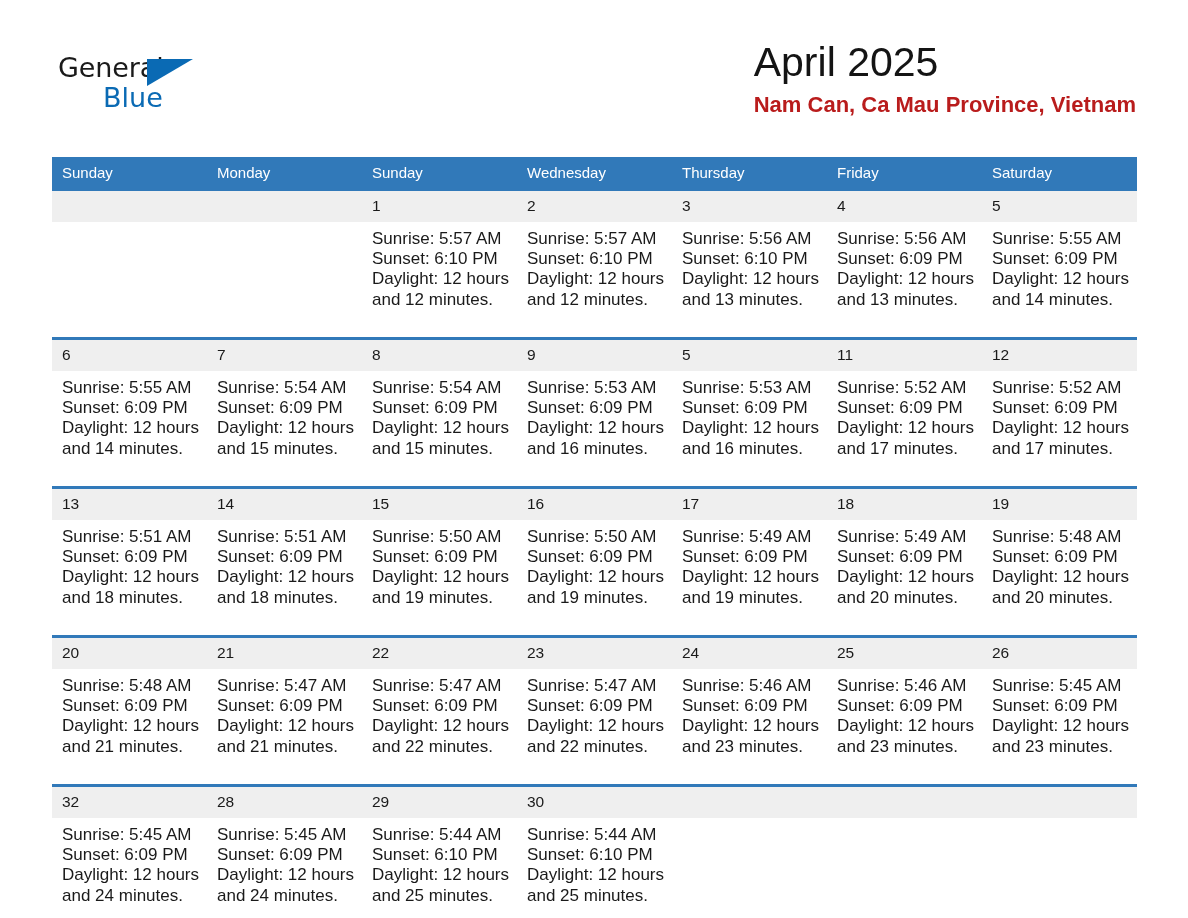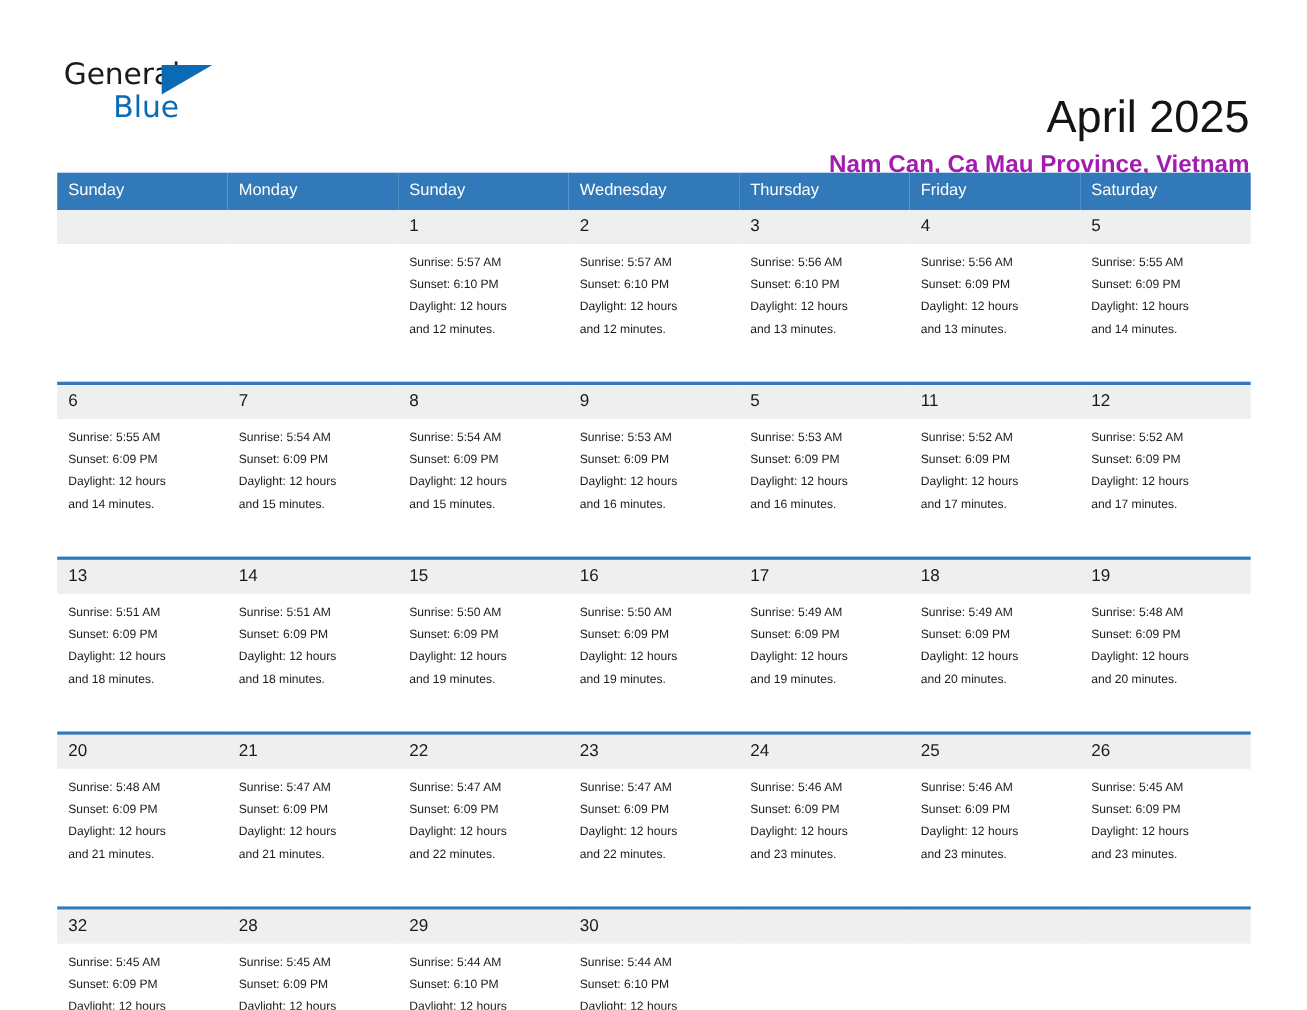--- a/index.html
+++ b/index.html
@@ -65,34 +65,32 @@
     color: #0a6ab4;
     font-family: "DejaVu Sans", sans-serif;
     font-weight: 400;
     line-height: 36px;
   }
 
   .title-block {
     position: absolute;
     right: 52px;
     top: 38px;
-    text-align: right;
-    margin-top: 44px;
   }
   .cal-title {
     font-size: 41px;
     font-weight: 400;
     color: #141414;
     line-height: 48px;
     white-space: nowrap;
   }
   .cal-subtitle {
     font-size: 22px;
     font-weight: 700;
-    color: #a21caf;
+    color: #b91c1c;
     line-height: 30px;
     margin-top: 4px;
     white-space: nowrap;
   }
 
   
   .calendar {
     position: absolute;
     left: 52px;
     top: 157px;
@@ -127,23 +125,23 @@
     color: #1a1a1a;
     padding: 6px 0 7px 10px;
     line-height: 18px;
     vertical-align: top;
     border: none;
     height: 18px;
   }
 
   .info-row td {
     background: #ffffff;
-    font-size: 11px;
+    font-size: 17px;
     color: #1a1a1a;
-    padding: 7px 12px 24px 10px;
+    padding: 7px 12px 14px 10px;
     line-height: 20.2px;
     vertical-align: top;
     border: none;
     height: 94px;
   }
 
   .info-row td.empty { padding-bottom: 14px; }
 
   .info-line { white-space: nowrap; display: block; }
 </style>

